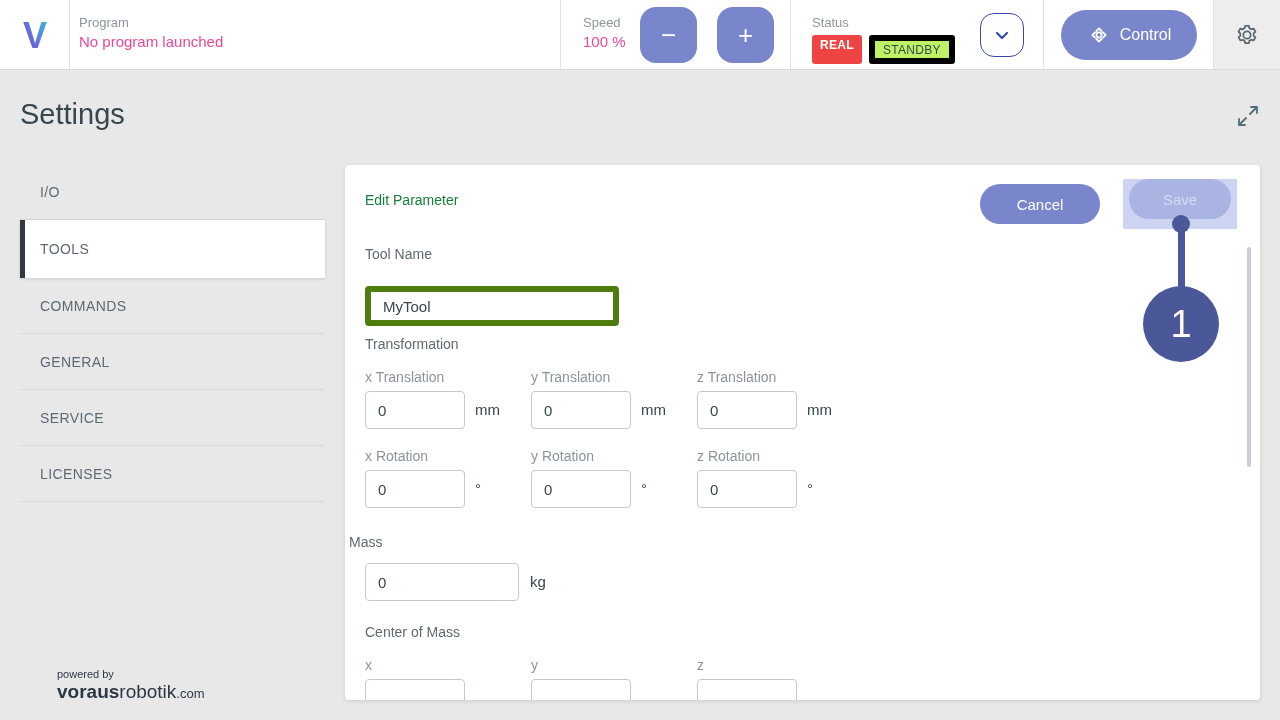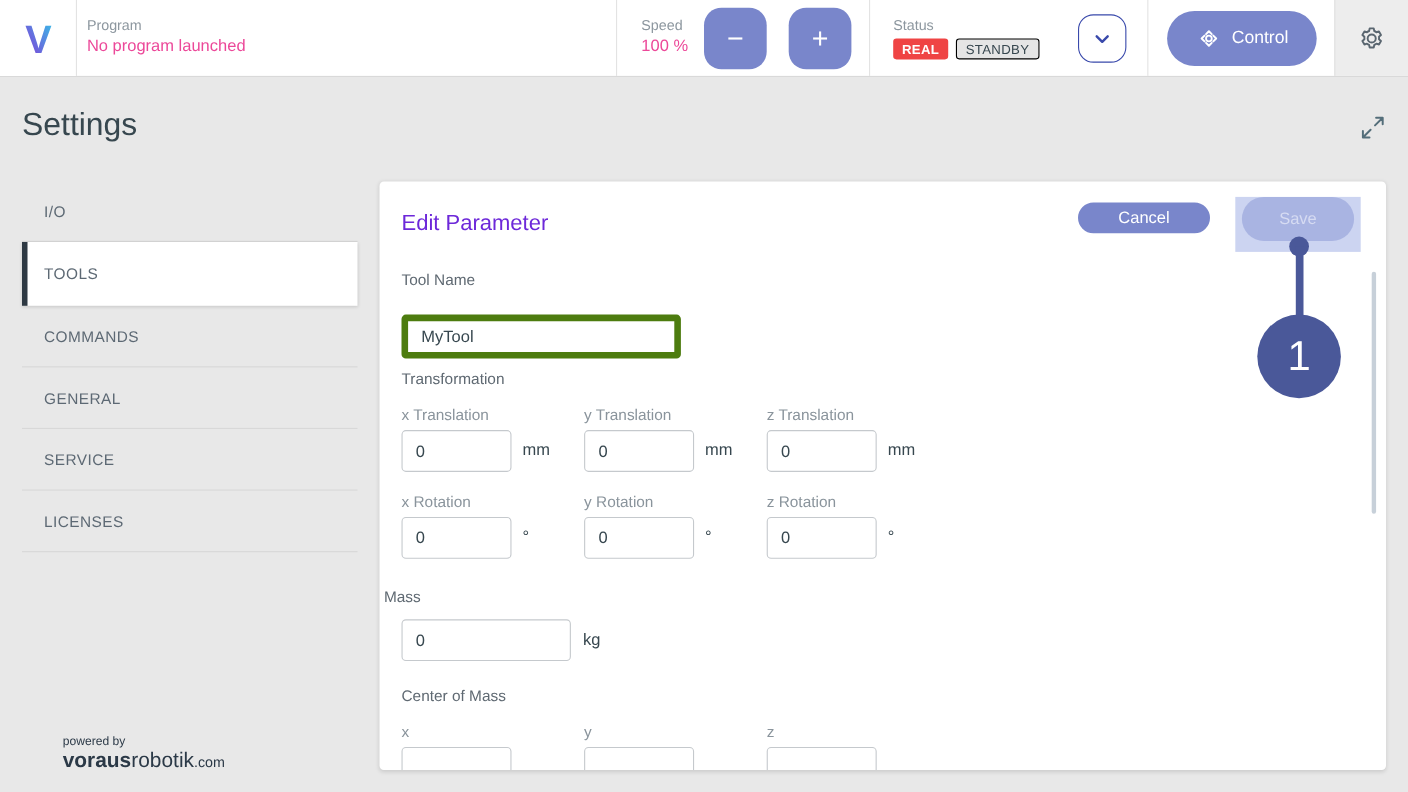--- a/index.html
+++ b/index.html
@@ -11,39 +11,39 @@
   .logo-box { position:absolute; left:0; top:0; width:70px; height:69px; border-right:1px solid #e3e3e3; display:flex; align-items:center; justify-content:center; background:#fff; }
   .tb-label { font-size:13px; color:#8d979f; line-height:17px; }
   .tb-value { font-size:15px; color:#ec4899; line-height:22px; }
   .program-box { position:absolute; left:79px; top:14px; }
   .tb-divider { position:absolute; top:0; width:1px; height:69px; background:#e3e3e3; }
   .speed-box { position:absolute; left:583px; top:14px; }
   .sq-btn { position:absolute; top:7px; width:57px; height:56px; border:none; border-radius:16px; background:#7986cb; color:#ffffff; font-size:26px; font-weight:400; line-height:1; cursor:pointer; display:flex; align-items:center; justify-content:center; font-family:"Liberation Sans", sans-serif; }
   .status-box { position:absolute; left:812px; top:14px; }
   .badge-row { display:flex; gap:7px; margin-top:4px; }
   .badge-real { background:#ef4444; color:#fff; font-size:12px; font-weight:700; padding:3px 8px 2px; border-radius:3px; letter-spacing:0.3px; }
-  .badge-standby { background:#e5e5e5; color:#37474f; border:1px solid #000000; font-size:12px; font-weight:500; padding:2px 8px 1px; border-radius:3px; letter-spacing:0.3px; }
+  .badge-standby { background:#bef264; color:#37474f; border:6px solid #000000; font-size:12px; font-weight:500; padding:2px 8px 1px; border-radius:3px; letter-spacing:0.3px; }
   .chevron-btn { position:absolute; left:980px; top:13px; width:44px; height:44px; border-radius:14px; border:1px solid #3949ab; background:#fff; display:flex; align-items:center; justify-content:center; cursor:pointer; }
   .control-btn { position:absolute; left:1061px; top:10px; width:136px; height:50px; border:none; border-radius:25px; background:#7986cb; color:#fff; font-size:16px; display:flex; align-items:center; justify-content:center; gap:9px; cursor:pointer; font-family:"Liberation Sans", sans-serif;text-align:right; }
   .gear-box { position:absolute; left:1213px; top:0; width:67px; height:69px; background:#ededed; border-left:1px solid #e0e0e0; display:flex; align-items:center; justify-content:center; cursor:pointer; }
 
   
   .page-title { position:absolute; left:20px; top:98px; font-size:29px; font-weight:500; color:#37474f; }
   .expand-btn { position:absolute; left:1235px; top:103px; width:26px; height:26px; background:none; border:none; cursor:pointer; padding:0; }
 
   
   .sidebar { position:absolute; left:20px; top:164px; width:305px; }
   .sidebar-item { position:relative; height:56px; display:flex; align-items:center; padding-left:20px; font-size:14px; letter-spacing:0.4px; color:#5d6974; border-bottom:1px solid #d8d8d8; cursor:pointer; }
   .sidebar-item.selected { background:#ffffff; border-bottom:none; height:58px; box-shadow:0 1px 3px rgba(0,0,0,0.14); }
   .sidebar-item.selected .sel-bar { position:absolute; left:0; top:0; width:5px; height:100%; background:#2e3943; }
 
   
   .panel { position:absolute; left:345px; top:165px; width:915px; height:535px; background:#ffffff; border-radius:4px; box-shadow:0 1px 4px rgba(0,0,0,0.13); overflow:hidden; }
-  .panel-title { position:absolute; left:20px; top:190px; font-size:20px; font-weight:500; color:#6d28d9; transform:translateY(-152px); top:38px; transform:none; left:20px; top:27px; }
-  .cancel-btn { position:absolute; left:635px; top:19px; width:120px; height:28px; border:none; border-radius:20px; background:#7986cb; color:#fff; font-size:15px; cursor:pointer; font-family:"Liberation Sans", sans-serif; }
+  .panel-title { position:absolute; left:20px; top:190px; font-size:14px; font-weight:500; color:#15803d; transform:translateY(-152px); top:38px; transform:none; left:20px; top:27px; }
+  .cancel-btn { position:absolute; left:635px; top:19px; width:120px; height:40px; border:none; border-radius:20px; background:#7986cb; color:#fff; font-size:15px; cursor:pointer; font-family:"Liberation Sans", sans-serif; }
   .save-halo { position:absolute; left:778px; top:14px; width:114px; height:50px; background:#ccd4f1; display:flex; align-items:flex-start; justify-content:center; }
   .save-btn { width:102px; height:40px; border:none; border-radius:20px; background:#a9b4e2; color:#d6dbf2; font-size:15px; cursor:default; font-family:"Liberation Sans", sans-serif; }
   .scrollbar { position:absolute; left:902px; top:82px; width:4px; height:220px; background:#c7d0d9; border-radius:2px; }
 
   .sec-label { position:absolute; font-size:14px; color:#5f6972; }
   .f-label { position:absolute; font-size:14px; color:#8a949c; }
   .txt-input { position:absolute; height:38px; border:1px solid #c5c9cd; border-radius:4px; padding:0 12px; font-size:15px; color:#37474f; background:#fff; font-family:"Liberation Sans", sans-serif; outline:none; }
   .txt-input.focused { height:40px; border:6px solid #4d7c0f;margin-top:12px; }
   .unit { position:absolute; font-size:15px; color:#37474f; }
 

